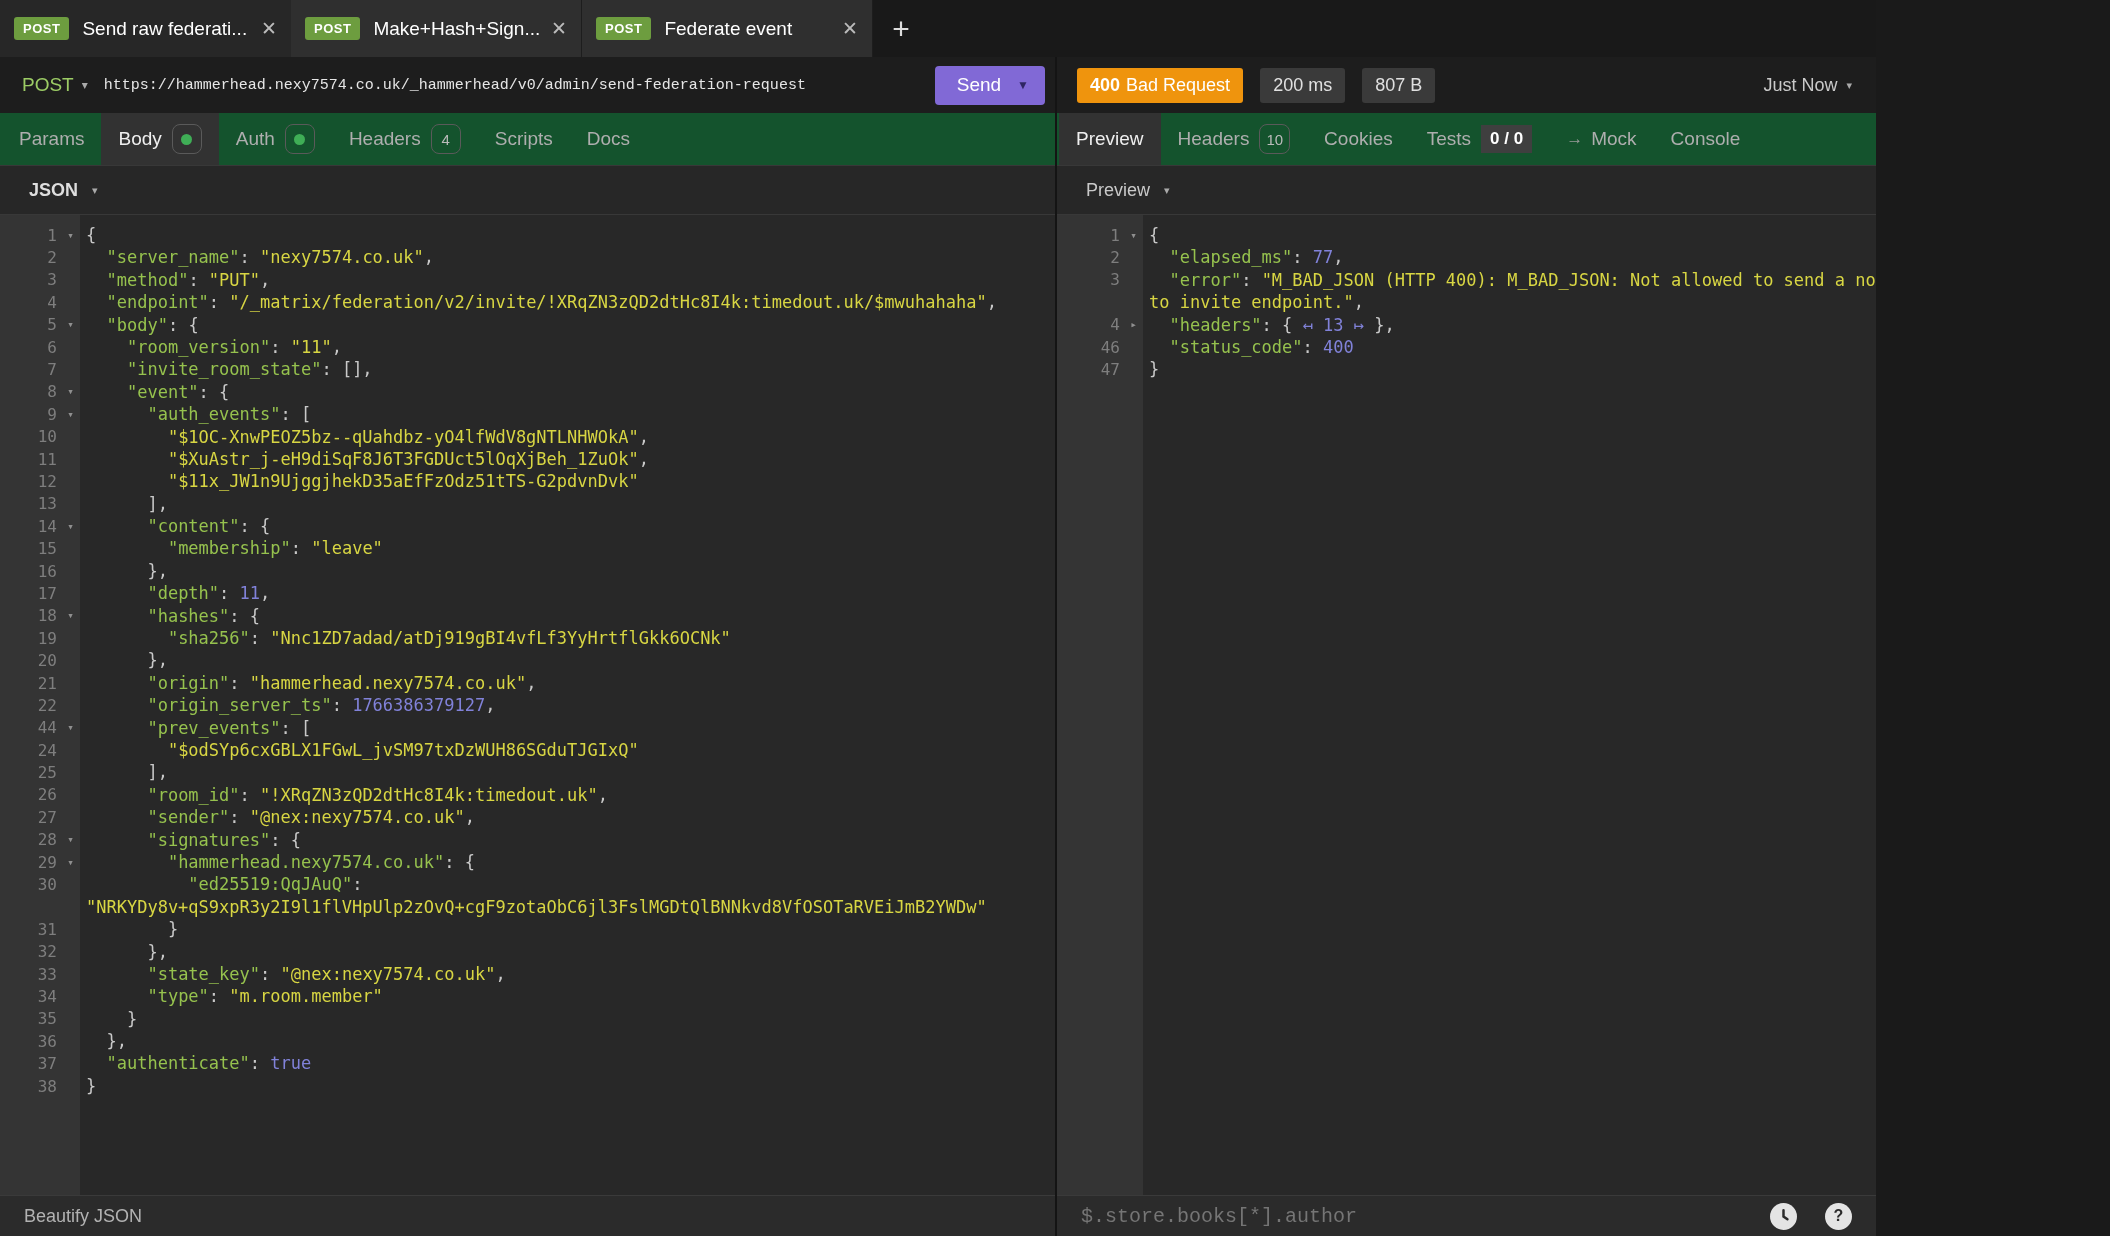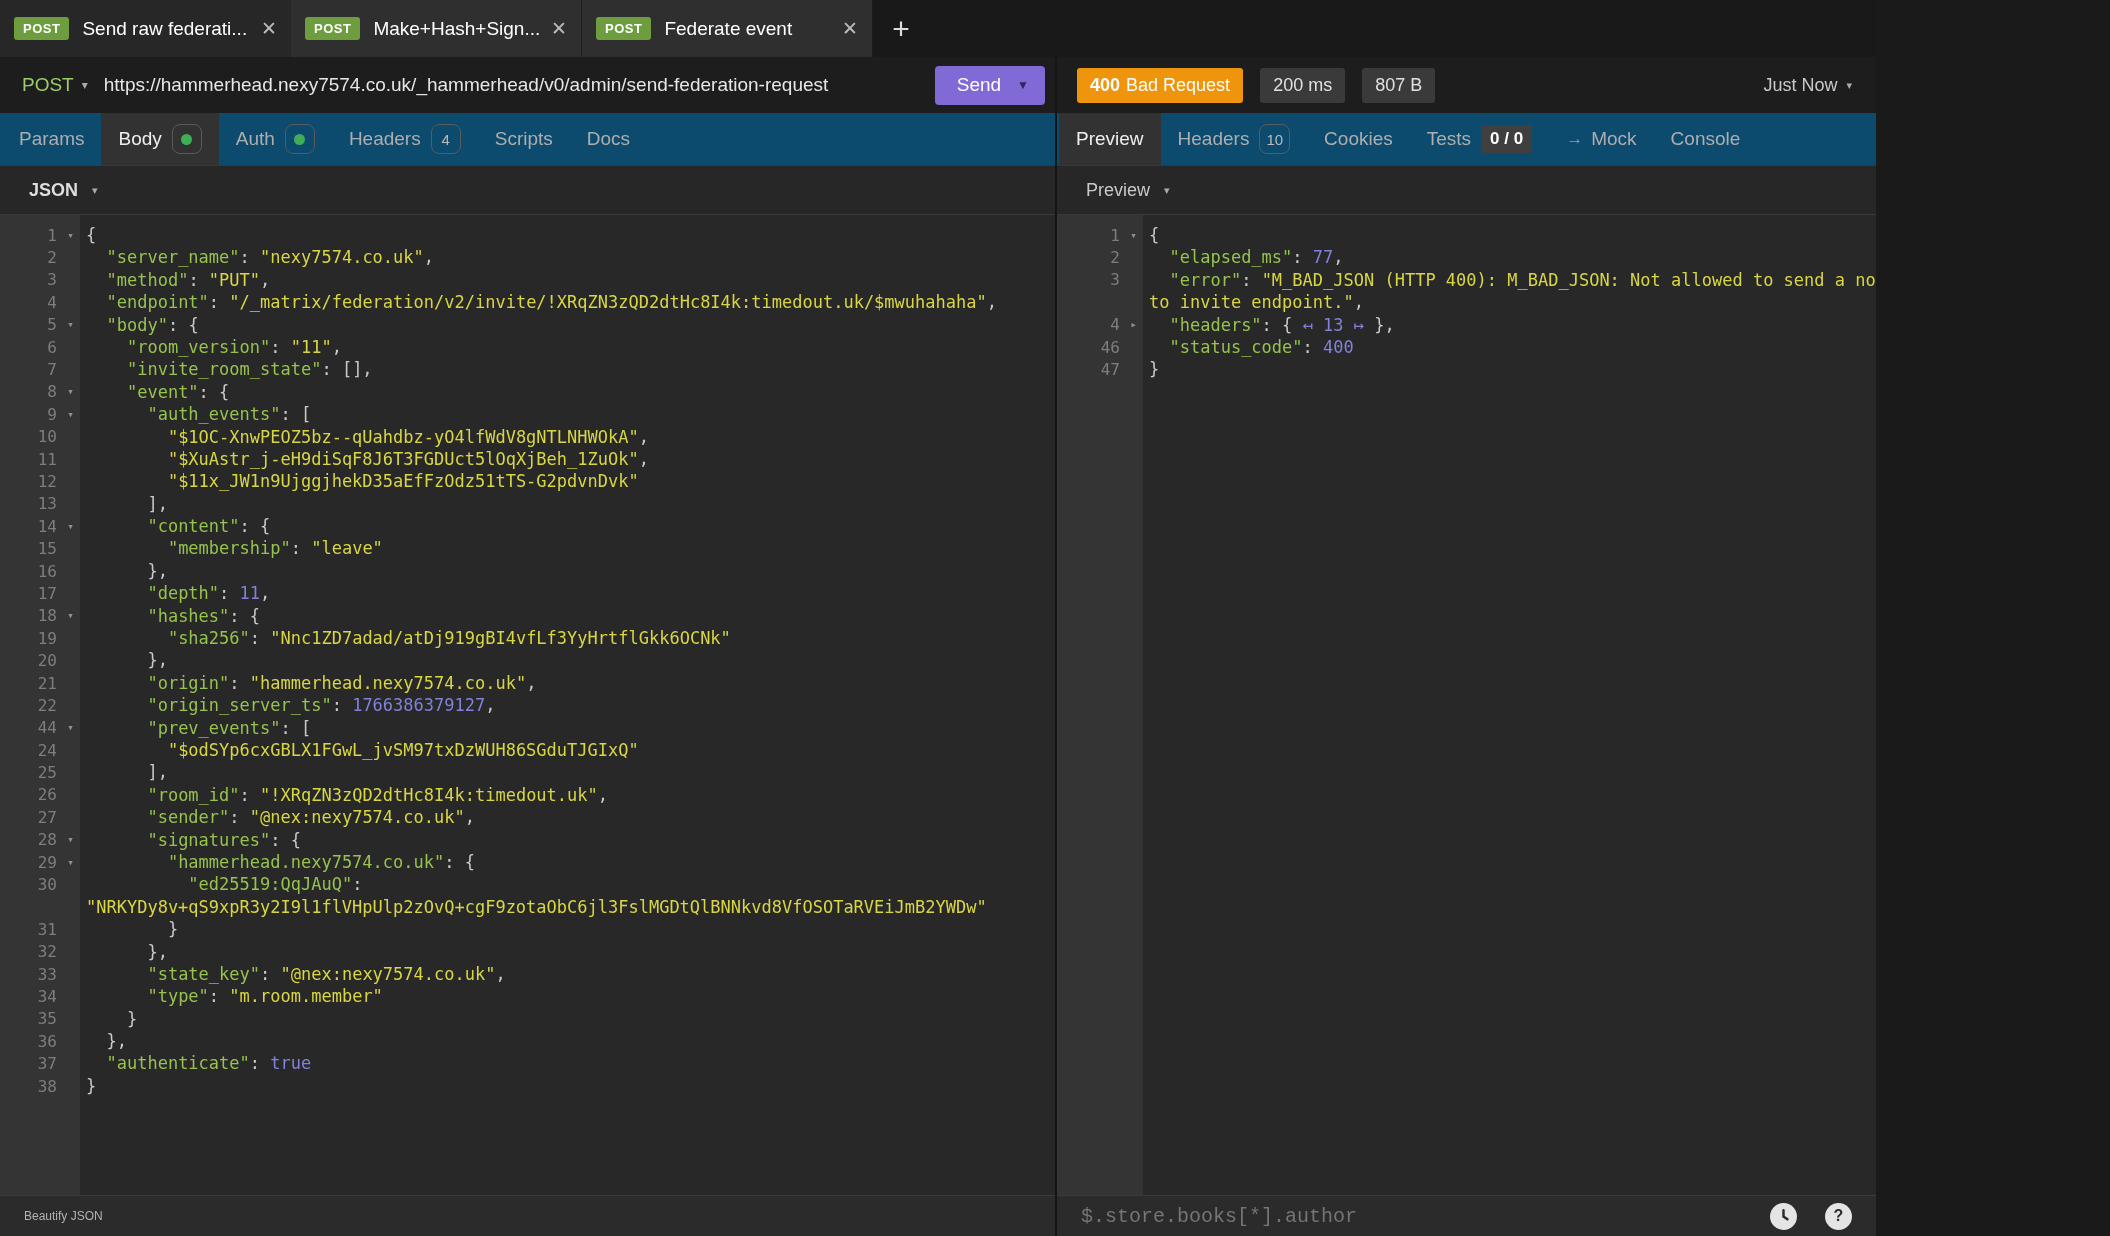--- a/index.html
+++ b/index.html
@@ -18,40 +18,40 @@
   .rtab .x { color:#bbb; font-size:19px; margin-left:10px; flex:0 0 auto; }
   .newtab { display:flex; align-items:center; justify-content:center; width:56px; color:#ddd;
             font-size:30px; font-weight:300; cursor:pointer; }
 
   
   .urlrow { height:56px; display:flex; flex:0 0 auto; background:#1d1d1d; }
   .url-left { width:1057px; flex:0 0 auto; display:flex; align-items:center; padding:0 10px 0 22px;
               border-right:2px solid #141414; }
   .method { color:var(--method-green,#9ccc65); font-size:19px; margin-right:8px; }
   .mini-caret { font-size:12px; color:#aaa; margin-right:16px; }
-  .url-text { font-size:19px; color:#e6e6e6; flex:1; white-space:nowrap; overflow:hidden; }
+  .url-text { font-size:15px; color:#e6e6e6; flex:1; white-space:nowrap; overflow:hidden;font-family:Liberation Mono, monospace; }
   .send-btn { background:var(--accent-send,#8169d6); border:none; border-radius:4px; height:39px;
               padding:0 16px 0 22px; color:#fff; font-size:19px; display:flex; align-items:center;
               gap:16px; cursor:pointer; font-family:inherit; }
   .send-btn .dn { font-size:12px; color:rgba(20,15,60,.75); }
   .url-right { flex:1; display:flex; align-items:center; padding:0 24px 0 20px; }
   .chip { border-radius:3px; font-size:18px; padding:7px 13px; margin-right:17px; }
   .chip.status { background:var(--status-orange,#ef940d); color:#fff; }
   .chip.status b { font-weight:bold; margin-right:6px; }
   .chip.gray { background:#3a3a3a; color:#e0e0e0; }
   .just-now { margin-left:auto; color:#c9c9c9; font-size:18px; display:flex; align-items:center; gap:9px; cursor:pointer; }
   .just-now .dn { font-size:11px; color:#aaa; }
 
   
   .main { flex:1; display:flex; min-height:0; }
   .pane { display:flex; flex-direction:column; min-width:0; }
   .pane.left  { width:1057px; flex:0 0 auto; border-right:2px solid #141414; }
   .pane.right { flex:1; }
 
-  .sectiontabs { height:53px; flex:0 0 auto; background:#0c4a6e; border-bottom:1px solid #383838;
+  .sectiontabs { height:53px; flex:0 0 auto; background:#14532d; border-bottom:1px solid #383838;
                  display:flex; align-items:stretch; padding-left:2px; }
   .stab { display:flex; align-items:center; gap:10px; padding:0 17px; font-size:19px; color:#aeaeae; cursor:pointer; }
   .stab.active { background:#323232; color:#efefef; }
   .badge-outline { border:1px solid #5a5a5a; border-radius:8px; min-width:30px; height:30px;
                    display:flex; align-items:center; justify-content:center; padding:0 6px;
                    font-size:15px; color:#bbb; }
   .dot { width:11px; height:11px; border-radius:50%; background:var(--dot-green,#3fae56); }
   .chip-badge { background:#3f3f3f; color:#fff; font-weight:bold; font-size:17px; padding:4px 9px; }
   .stab .prefix { color:#9a9a9a; font-size:17px; margin-right:-2px; }
 
@@ -73,21 +73,21 @@
   pre.code { margin:0; padding-left:6px; font-size:17px; line-height:22.4px;
              font-family:"DejaVu Sans Mono", monospace; white-space:pre; color:#c9c9c9; }
   .k { color:var(--syntax-key,#96c24e); }
   .s { color:var(--syntax-string,#d8d643); }
   .n, .b, .f { color:var(--syntax-number,#8182d9); }
   .p { color:var(--syntax-punct,#c9c9c9); }
 
   
   .footer { height:41px; flex:0 0 auto; background:#2b2b2b; border-top:1px solid #3a3a3a;
             display:flex; align-items:center; padding:0 24px; }
-  .footer .txt { font-size:12px; color:#b2b2b2; cursor:pointer; }
+  .footer .txt { font-size:18px; color:#b2b2b2; cursor:pointer; }
   .filter-input { background:transparent; border:none; outline:none; color:#9d9d9d; font-size:20px;
                   font-family:Liberation Mono, monospace; flex:1; }
   .foot-icons { display:flex; gap:28px; align-items:center; }
   .circle-ic { width:27px; height:27px; border-radius:50%; background:#e4e4e4; display:flex;
                align-items:center; justify-content:center; cursor:pointer; color:#2b2b2b;
                font-weight:bold; font-size:16px; }
 </style>
 </head>
 <body>
 

